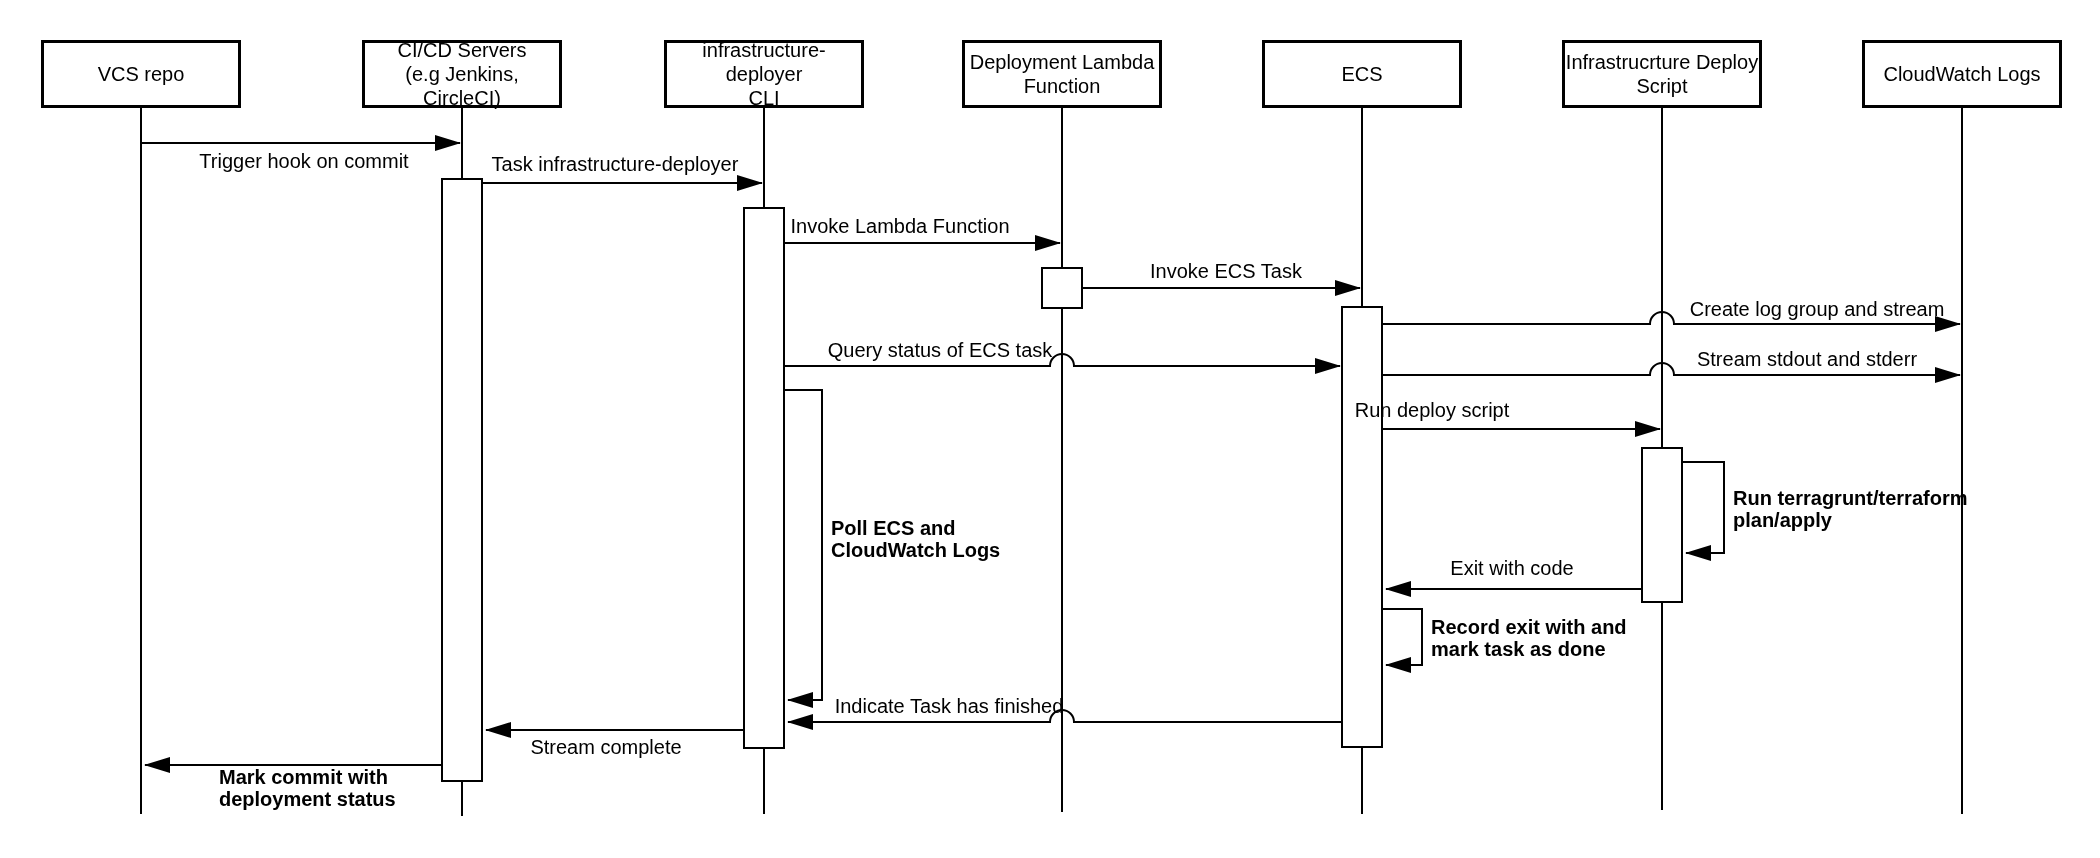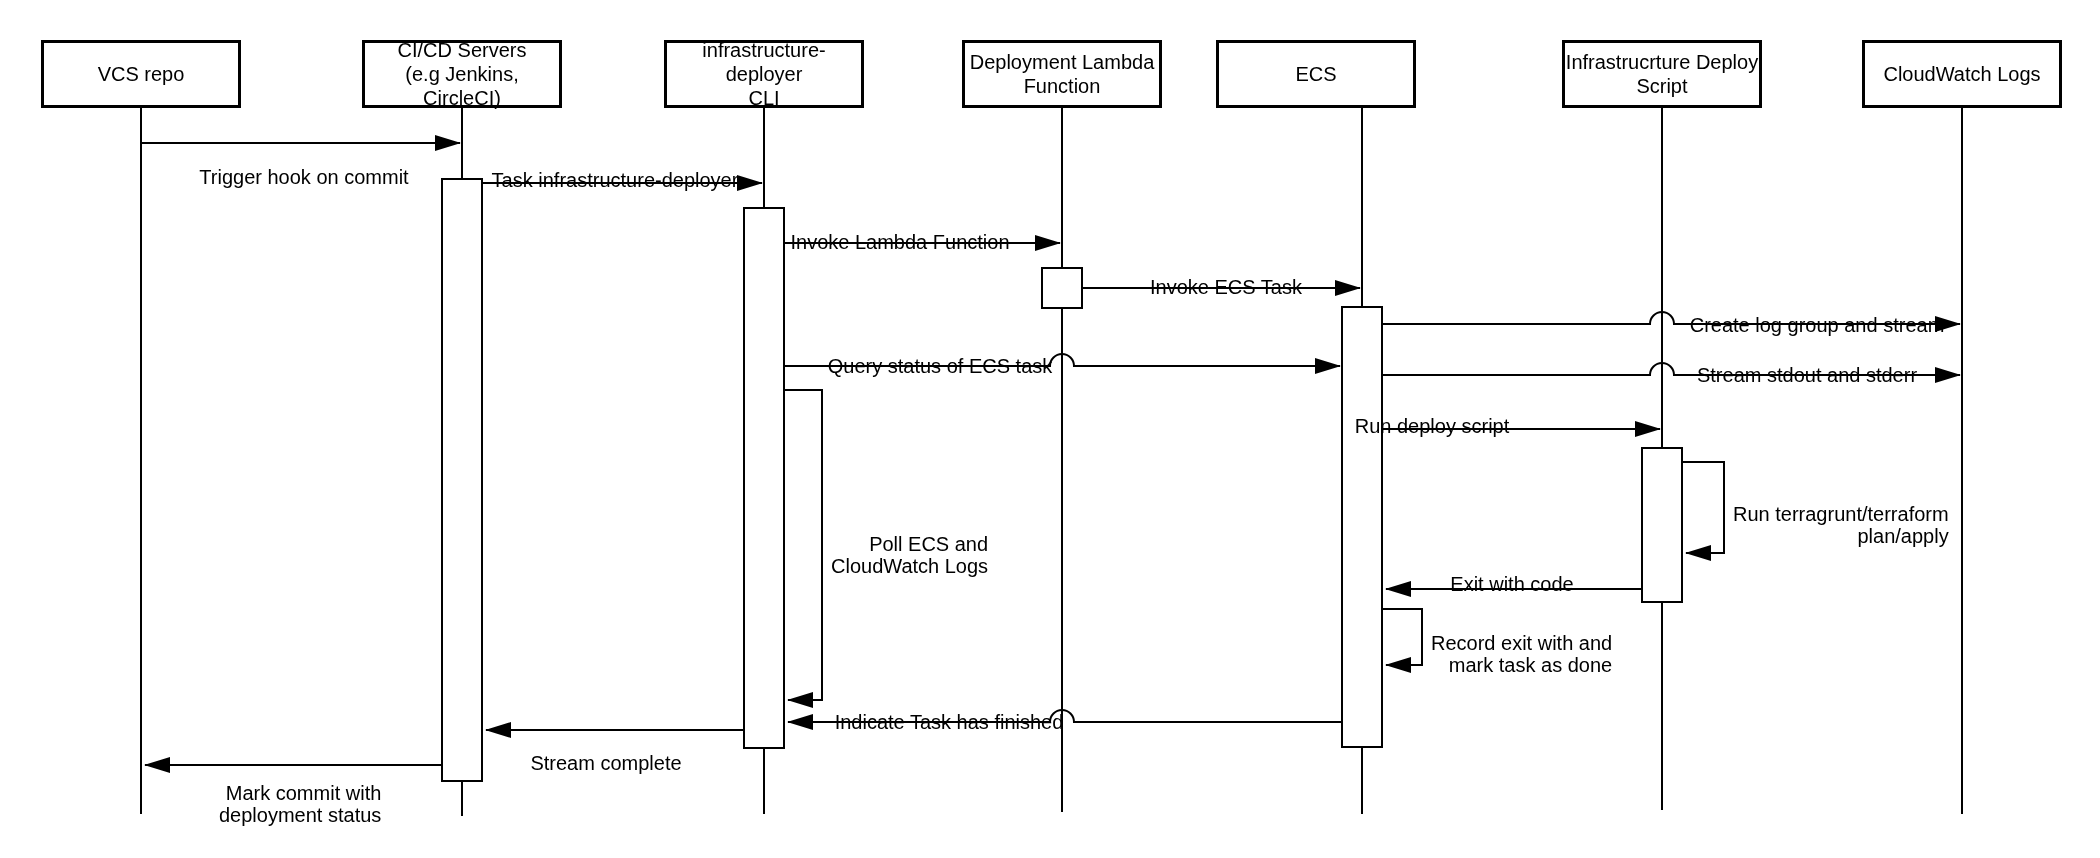--- a/index.html
+++ b/index.html
@@ -7,24 +7,24 @@
     position:relative;width:2100px;height:858px;background:#ffffff;overflow:hidden;
     font-family:"Liberation Sans","DejaVu Sans",sans-serif;color:#000000;
   }
   .actor{
     position:absolute;top:40px;width:200px;height:68px;box-sizing:border-box;
     background:#ffffff;border:3px solid #000000;
     display:flex;align-items:center;justify-content:center;text-align:center;
     font-size:20px;line-height:24px;white-space:pre-line;
   }
   .msg{
-    position:absolute;font-size:20px;line-height:22px;white-space:pre-line;margin-top:16px;
+    position:absolute;font-size:20px;line-height:22px;white-space:pre-line;
   }
   .msg.center{transform:translateX(-50%);text-align:center;white-space:nowrap;}
-  .msg.left{text-align:right;}
+  .msg.left{text-align:left;font-weight:bold;}
   svg{position:absolute;left:0;top:0;}
   .stroke{stroke:#000000;stroke-width:2px;fill:none;}
   .act{stroke:#000000;stroke-width:2px;fill:#ffffff;}
 </style>
 </head>
 <body>
 
 <div id="canvas">
 
   <svg width="2100" height="858" viewBox="0 0 2100 858">
@@ -71,21 +71,21 @@
     </g>
   </svg>
 
   <div class="actor" style="left:362px">CI/CD Servers
 (e.g Jenkins, CircleCI)</div>
   <div class="actor" style="left:41px">VCS repo</div>
   <div class="actor" style="left:664px">infrastructure-deployer
 CLI</div>
   <div class="actor" style="left:962px">Deployment Lambda
 Function</div>
-  <div class="actor" style="left:1216px">ECS</div>
+  <div class="actor" style="left:1262px">ECS</div>
   <div class="actor" style="left:1562px">Infrastrucrture Deploy
 Script</div>
   <div class="actor" style="left:1862px">CloudWatch Logs</div>
 
   <div class="msg center" style="left:304px;top:150px">Trigger hook on commit</div>
   <div class="msg center" style="left:615px;top:153px">Task infrastructure-deployer</div>
   <div class="msg center" style="left:900px;top:215px">Invoke Lambda Function</div>
   <div class="msg center" style="left:1226px;top:260px">Invoke ECS Task</div>
   <div class="msg center" style="left:1817px;top:298px">Create log group and stream</div>
   <div class="msg center" style="left:940px;top:339px">Query status of ECS task</div>

